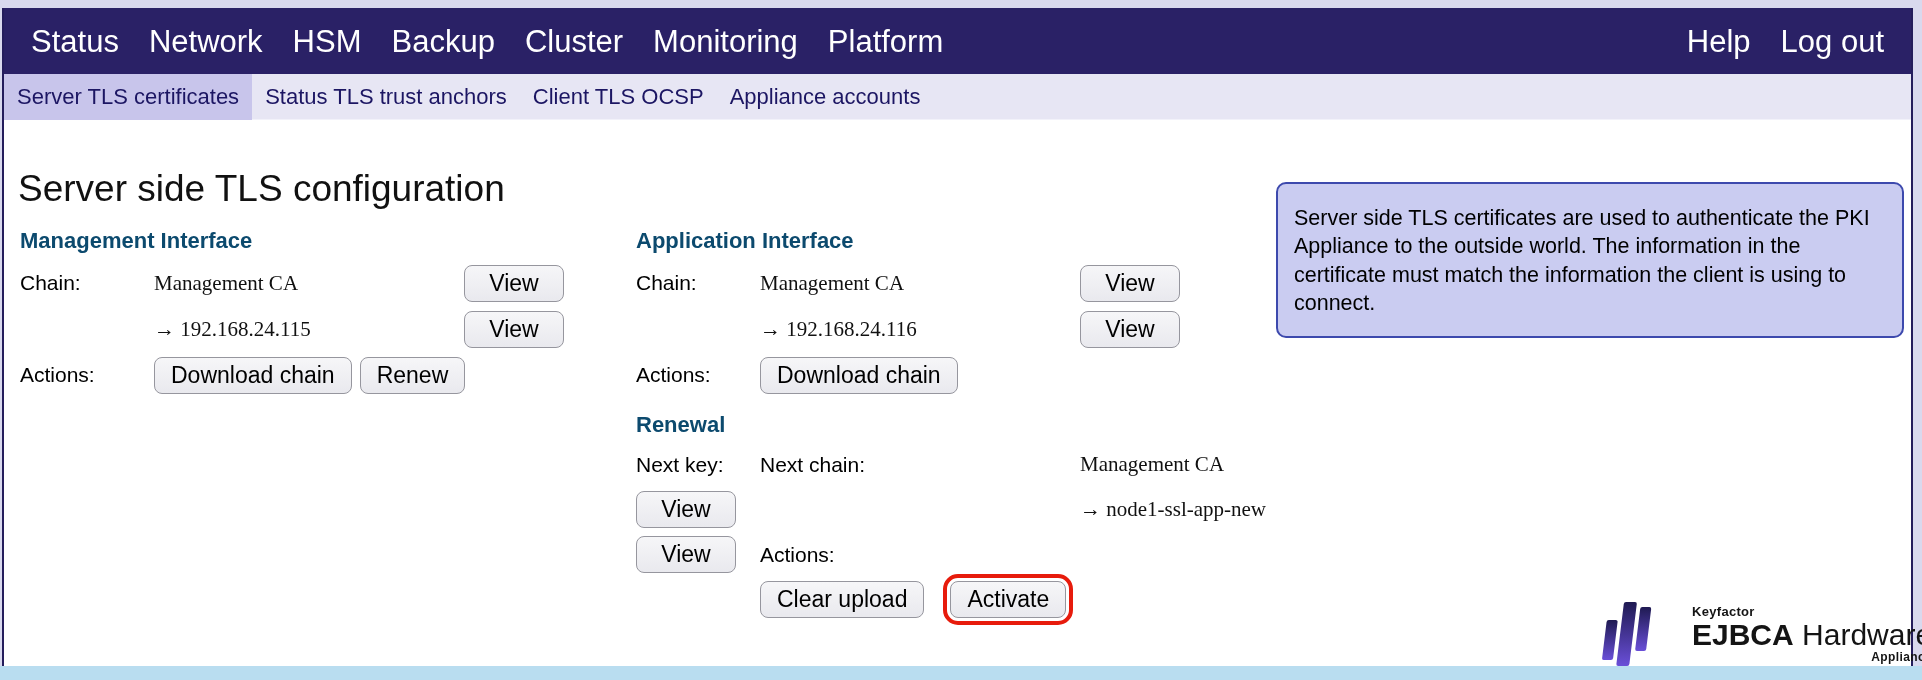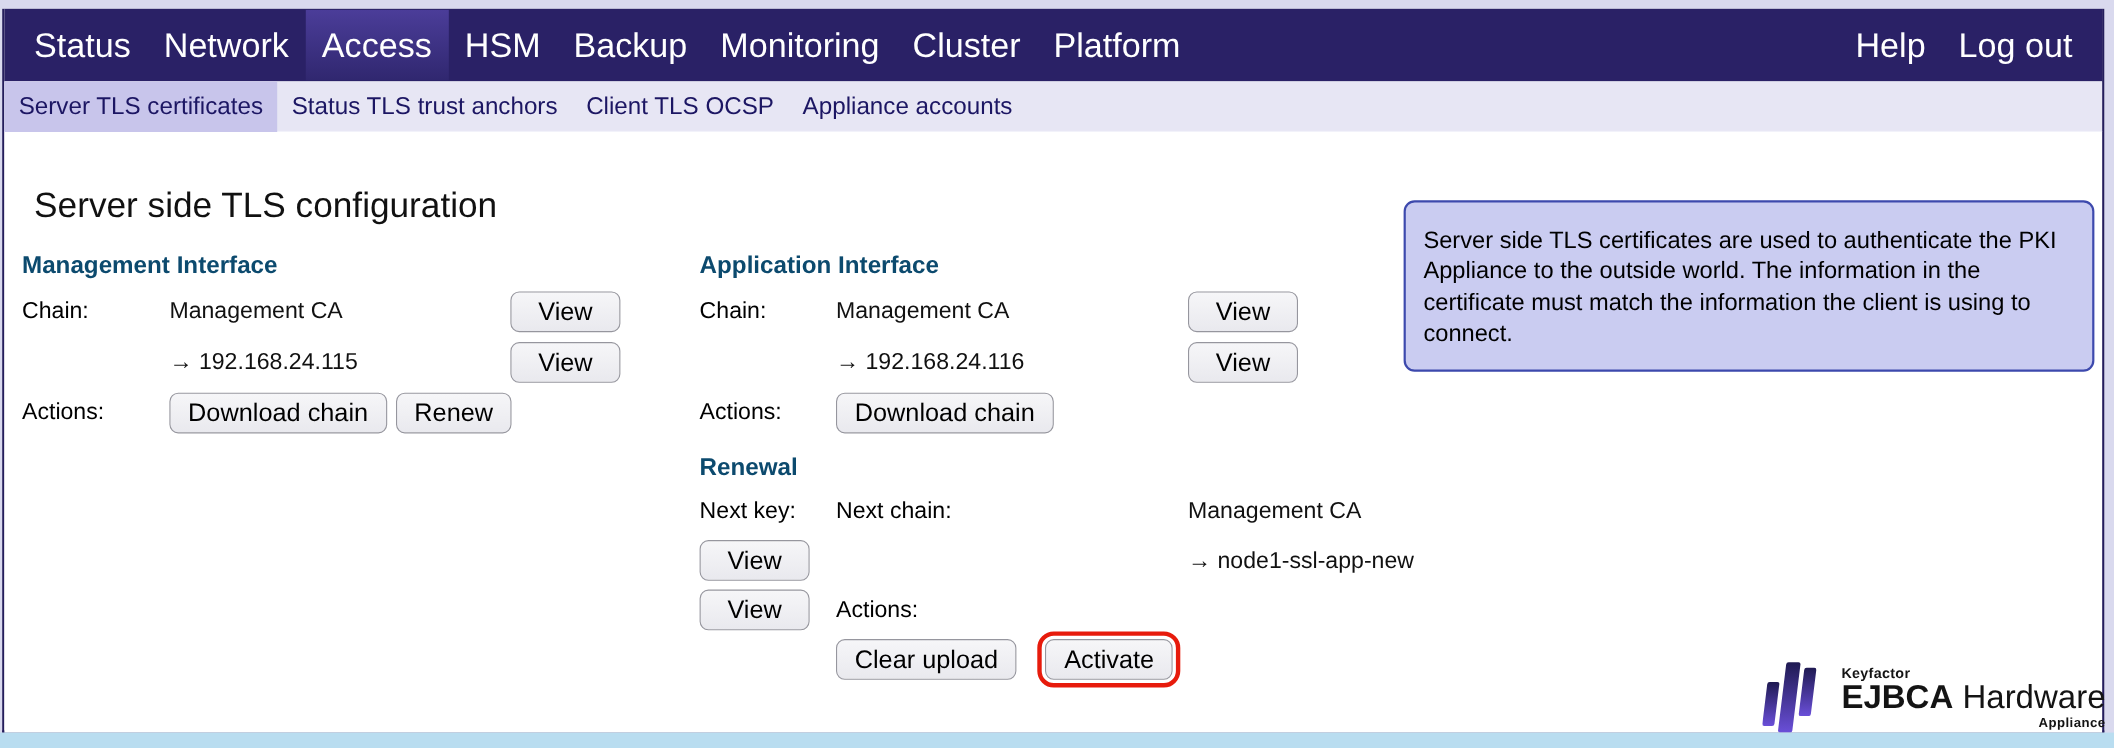--- a/index.html
+++ b/index.html
@@ -45,34 +45,34 @@
   }
   .subnav .sub-item {
     padding:0 13px; height:46px; line-height:46px; cursor:pointer; white-space:nowrap;
     color:#1c1663; text-decoration:none;
   }
   .subnav .sub-item.selected { background:#c8c5eb; }
   
   .content { position:absolute; left:0; top:112px; width:100%; height:546px; background:#fff; }
   h1.page-title {
     position:absolute; left:14px; top:48px;
-    font-size:32px; font-weight:400; color:#111;margin-left:13px;
+    font-size:37px; font-weight:400; color:#111;
   }
   .section-title { font-size:22px; font-weight:700; color:#0c4a6e; }
   .mgmt-title { position:absolute; left:16px; top:108px; }
   .app-title  { position:absolute; left:632px; top:108px; }
   .renewal-title { position:absolute; left:632px; top:292px; }
 
   .grid { position:absolute; display:grid; grid-auto-rows:46px; align-items:center; }
   .mgmt-grid { left:16px;  top:140px; grid-template-columns:134px 310px auto; }
   .app-grid  { left:632px; top:140px; grid-template-columns:124px 320px auto; }
   .renewal-grid { left:632px; top:322px; grid-template-columns:124px 320px auto; grid-auto-rows:45px; }
 
   .lbl { font-size:21px; color:#000; }
-  .mono { font-family:Liberation Sans, sans-serif; font-size:21px; color:#111; white-space:nowrap; }
+  .mono { font-family:Liberation Serif, serif; font-size:21px; color:#111; white-space:nowrap; }
   .btn {
     font-family:"Liberation Sans", sans-serif;
     font-size:23px; color:#000;
     background:linear-gradient(#f6f6f8,#e9e9ee);
     border:1px solid #96969e;
     border-radius:8px;
     height:37px; padding:0 16px;
     cursor:pointer;
   }
   .btn.view { min-width:100px; }
@@ -84,41 +84,40 @@
     position:absolute; left:1272px; top:62px; width:628px;
     background:#caccf1;
     border:2px solid #3d49ad;
     border-radius:10px;
     padding:20px 16px 18px 16px;
     font-size:21.5px; line-height:1.32; color:#000;
   }
   
   .logo {
     position:absolute; left:1598px; top:476px; width:304px; height:76px;
-    display:flex; align-items:center; gap:14px;
+    display:flex; align-items:center; gap:32px;
   }
   .logo-text { display:flex; flex-direction:column; align-items:flex-start; }
   .logo-brand { font-size:13px; font-weight:700; color:#141414; letter-spacing:.3px; }
   .logo-main { font-size:30px; color:#141414; white-space:nowrap; line-height:1.05; }
   .logo-main .b { font-weight:700; }
   .logo-sub { font-size:12px; font-weight:700; color:#141414; align-self:flex-end; letter-spacing:.4px; }
 </style>
 </head>
 <body>
 
 <div class="frame">
 
   <div class="topnav">
     <a class="nav-item">Status</a>
     <a class="nav-item">Network</a>
-    <a class="nav-item active">Access</a>
     <a class="nav-item">HSM</a>
     <a class="nav-item">Backup</a>
+    <a class="nav-item">Cluster</a>
     <a class="nav-item">Monitoring</a>
-    <a class="nav-item">Cluster</a>
     <a class="nav-item">Platform</a>
     <div class="spacer"></div>
     <a class="nav-item">Help</a>
     <a class="nav-item">Log out</a>
   </div>
 
   <div class="subnav">
     <a class="sub-item selected">Server TLS certificates</a>
     <a class="sub-item">Status TLS trust anchors</a>
     <a class="sub-item">Client TLS OCSP</a>

